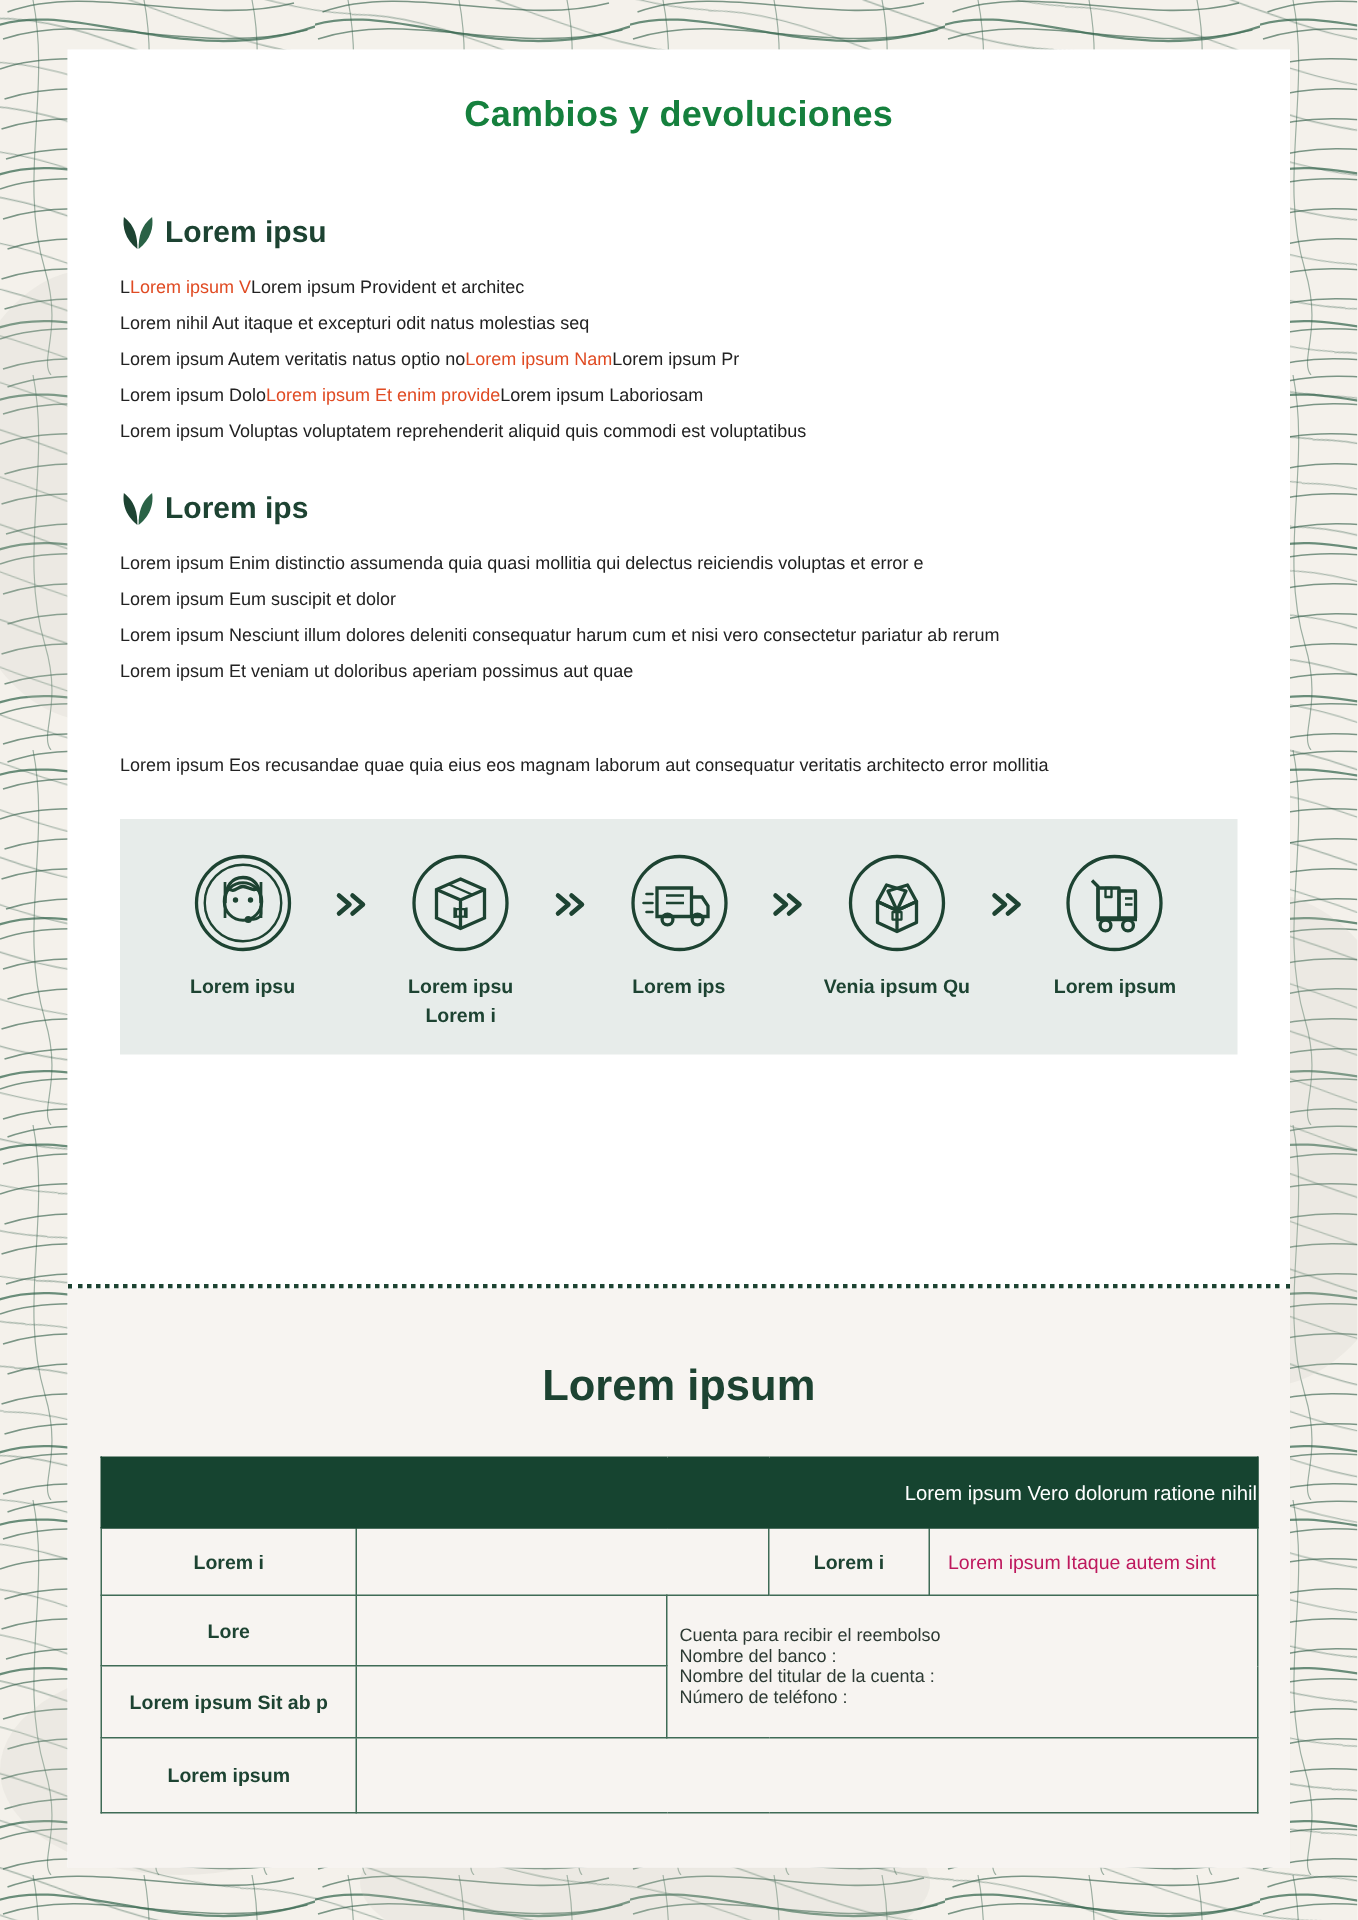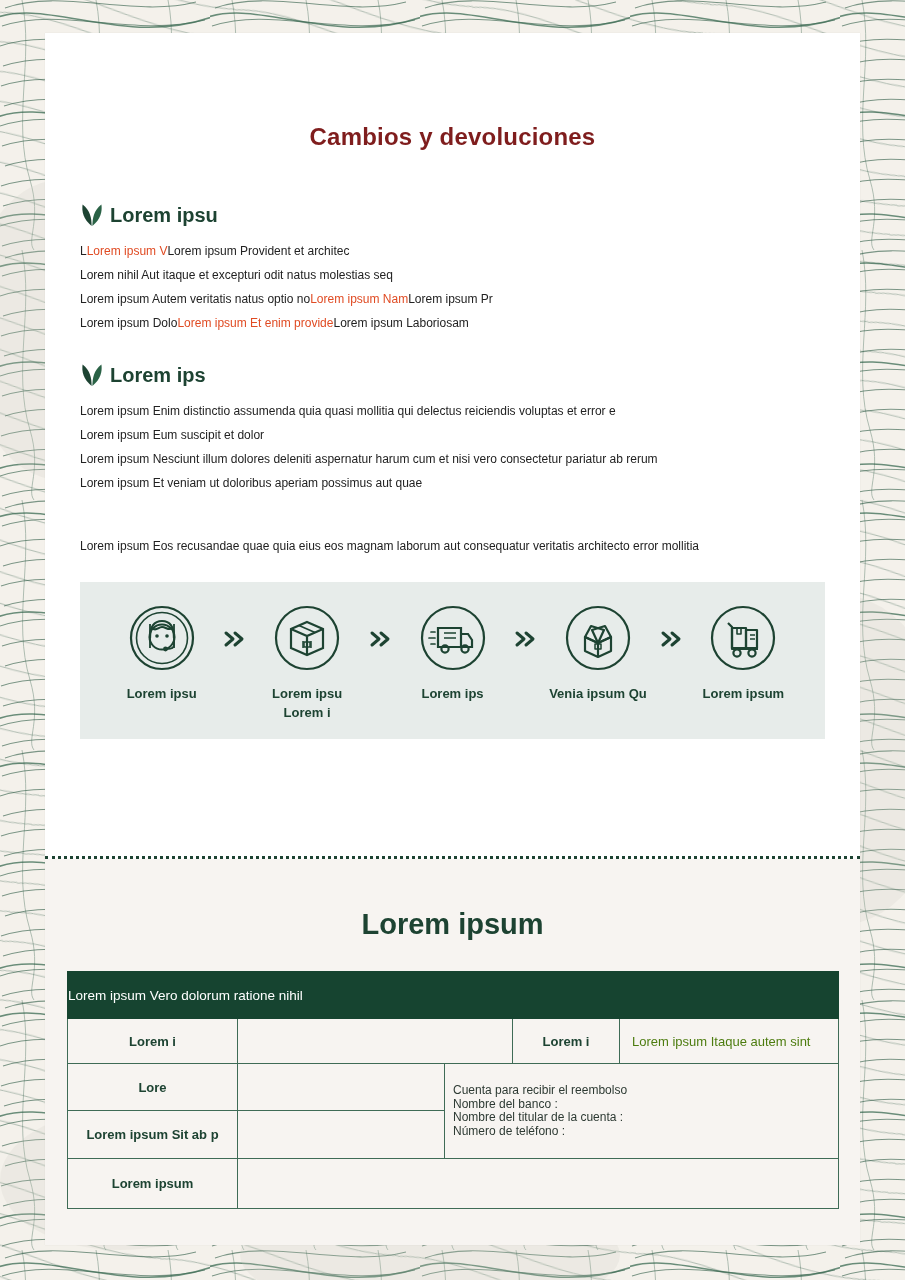--- a/index.html
+++ b/index.html
@@ -40,24 +40,24 @@
 
   
   .top-area {
     padding: 0 35px;
     background: #ffffff;
     height: 823px;
   }
 
   .doc-title {
     text-align: center;
-    color: #7f1d1d;
+    color: #15803d;
     font-size: 24px;
     font-weight: bold;
-    padding-top: 90px;
+    padding-top: 30px;
     letter-spacing: .2px;
   }
 
   .section { margin-top: 0; }
   .section-1 { padding-top: 52px; }
   .section-2 { padding-top: 28px; }
   .section-3 { padding-top: 27px; }
 
   .sec-head {
     display: flex;
@@ -138,33 +138,33 @@
     width: 771px;
     border-collapse: collapse;
     table-layout: fixed;
   }
   table.form td { border: 1px solid #3f6b56; }
 
   .thead-cell {
     background: #164430;
     color: #ffffff;
     font-size: 13.5px;
-    text-align: left;
+    text-align: right;
     height: 47px;
     border: 1px solid #164430 !important;
   }
 
   .lbl {
     text-align: center;
     color: #1d4332;
     font-size: 13px;
     font-weight: bold;
   }
   .val-muted {
-    color: #4d7c0f;
+    color: #be185d;
     font-size: 13px;
     padding-left: 12px;
   }
   .bank {
     color: #2d3a33;
     font-size: 12px;
     line-height: 13.5px;
     padding: 8px 0 8px 8px;
     vertical-align: middle;
   }
@@ -250,35 +250,38 @@
         </div>
         <div class="line">
           <span>Lorem nihil Aut itaque et excepturi odit natus molestias seq</span>
         </div>
         <div class="line">
           <span>Lorem ipsum Autem veritatis natus optio no</span><span class="hl">Lorem ipsum Nam</span><span>Lorem ipsum Pr</span>
         </div>
         <div class="line">
           <span>Lorem ipsum Dolo</span><span class="hl">Lorem ipsum Et enim provide</span><span>Lorem ipsum Laboriosam</span>
         </div>
+        <div class="line">
+          <span>Lorem ipsum Voluptas voluptatem reprehenderit aliquid quis commodi est voluptatibus</span>
+        </div>
       </div>
     </div>
 
     <div class="section section-2">
       <div class="sec-head">
         <svg class="leaf-ico" viewBox="0 0 22 24" xmlns="http://www.w3.org/2000/svg">
           <path d="M10.6 23 C10.6 15 9.2 7.5 1.6 1.6 C0.6 8.2 2.2 16.4 10.6 23 Z" fill="#1d4332"></path>
           <path d="M11.4 23 C11.4 15 12.8 7.5 20.4 1.6 C21.4 8.2 19.8 16.4 11.4 23 Z" fill="#2a6246"></path>
         </svg>
         <span>Lorem ips</span>
       </div>
       <div class="lines">
         <div class="line"><span>Lorem ipsum Enim distinctio assumenda quia quasi mollitia qui delectus reiciendis voluptas et error e</span></div>
         <div class="line"><span>Lorem ipsum Eum suscipit et dolor</span></div>
-        <div class="line"><span>Lorem ipsum Nesciunt illum dolores deleniti aspernatur harum cum et nisi vero consectetur pariatur ab rerum</span></div>
+        <div class="line"><span>Lorem ipsum Nesciunt illum dolores deleniti consequatur harum cum et nisi vero consectetur pariatur ab rerum</span></div>
         <div class="line"><span>Lorem ipsum Et veniam ut doloribus aperiam possimus aut quae</span></div>
       </div>
     </div>
 
     <div class="section section-3">
       <div class="lines">
         <div class="line"><span>Lorem ipsum Eos recusandae quae quia eius eos magnam laborum aut consequatur veritatis architecto error mollitia</span></div>
       </div>
     </div>
 

